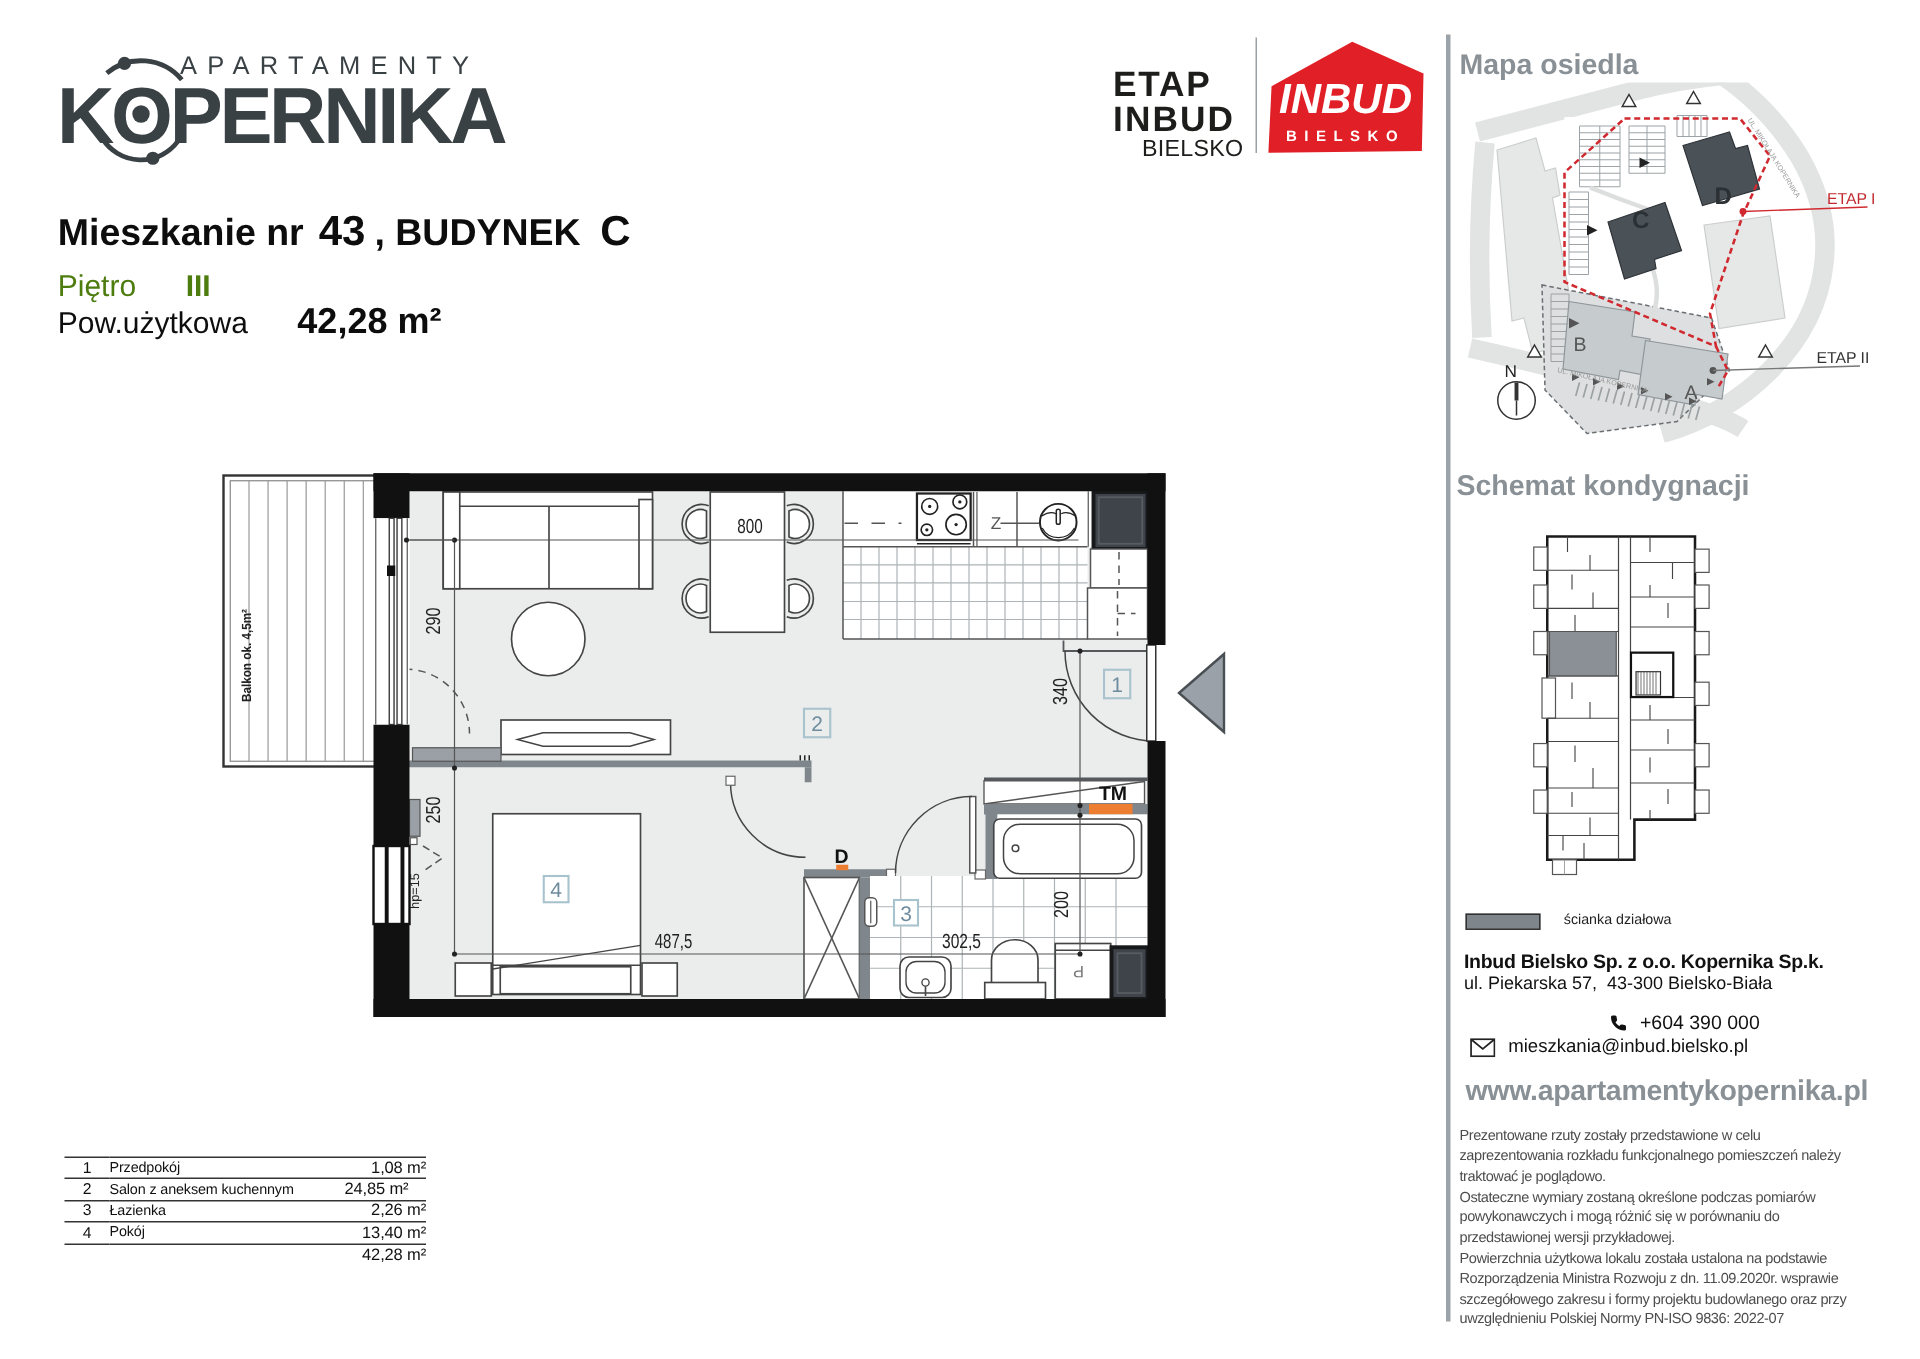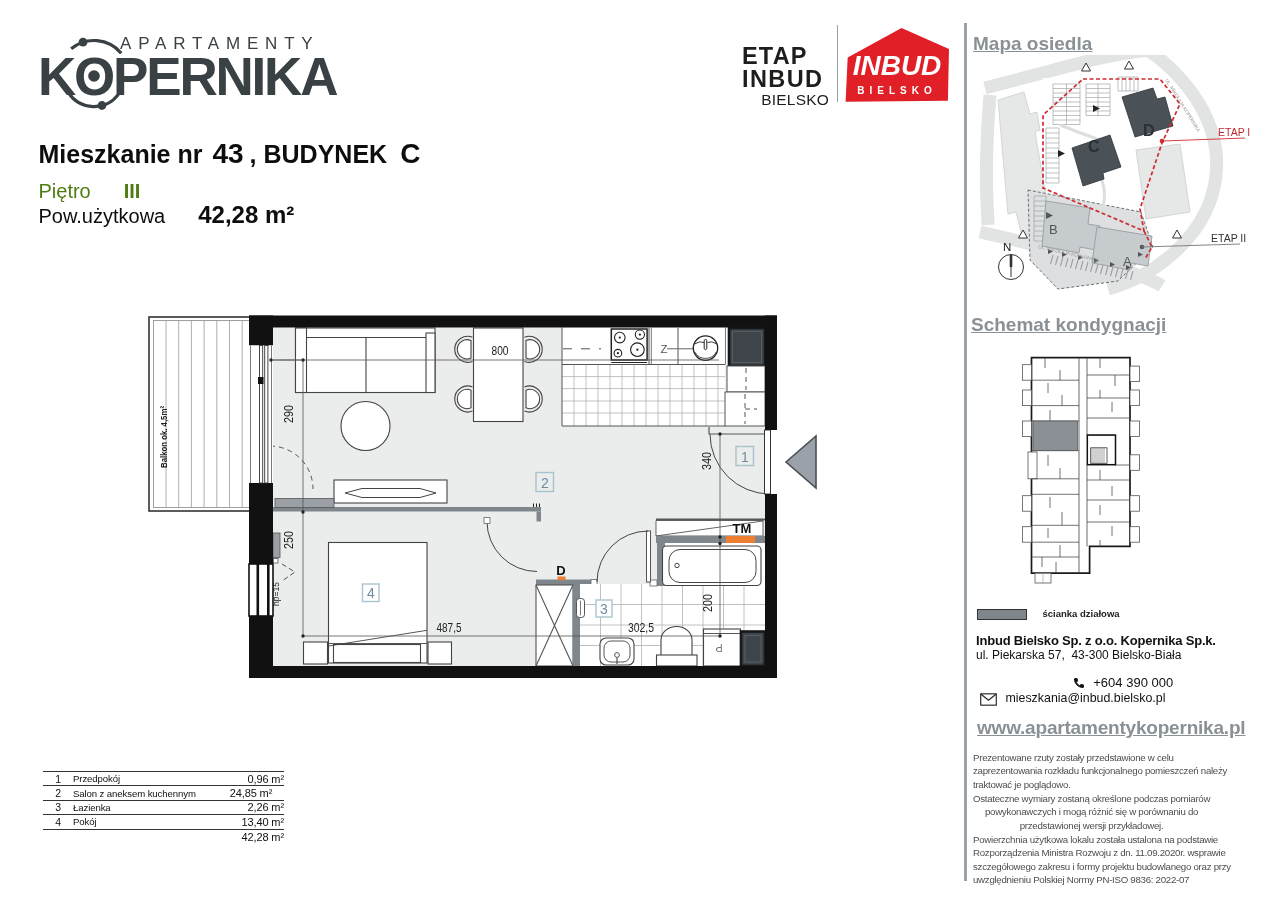--- a/index.html
+++ b/index.html
@@ -1,18 +1,18 @@
 <!DOCTYPE html>
 <html><head>
 <meta charset="utf-8">
 <style>
   html,body{margin:0;padding:0;}
   body{width:1280px;height:906px;background:#fff;font-family:"Liberation Sans",sans-serif;position:relative;overflow:hidden;}
   .abs{position:absolute;}
-  .hdr-gray{color:#8A9196;font-weight:bold;text-decoration:underline;}
+  .hdr-gray{color:#8A9196;font-weight:bold;}
 </style>
 </head>
 <body>
 
 <div class="abs" id="logo-block" style="left:0;top:0;width:420px;height:130px;">
   <svg width="420" height="130" viewBox="0 0 420 130">
     <text x="120" y="49" font-size="17" letter-spacing="6.8" fill="#3A4145">APARTAMENTY</text>
     <text x="38" y="95" font-size="53" font-weight="bold" letter-spacing="-2.2" fill="#3A4145">KOPERNIKA</text>
     <circle cx="94" cy="76" r="5.8" fill="#3A4145"></circle>
     <path d="M71.2,48.8 A35.5,35.5 0 0 1 121.2,53.2" stroke="#3A4145" stroke-width="3.2" fill="none"></path>
@@ -258,21 +258,21 @@
         <line x1="1100" y1="448" x2="1100" y2="463"></line>
           <line x1="1102" y1="448" x2="1102" y2="463"></line>
         <line x1="1104" y1="448" x2="1104" y2="463"></line>
       </g>
     </g>
   </svg>
 </div>
 
 <div class="abs" style="left:976.5px;top:609px;width:48.5px;height:9px;background:#7E868B;border:1px solid #333;"></div>
 
-<div class="abs" style="left:1042.5px;top:607.5px;font-size:9.5px;font-weight:bold;color:#222;">ścianka działowa</div>
+<div class="abs" style="left:1042.5px;top:607.5px;font-size:9.5px;font-weight:normal;color:#222;">ścianka działowa</div>
 
 <div class="abs" style="left:976px;top:633px;font-size:13px;font-weight:bold;color:#111;letter-spacing:-0.2px;">Inbud Bielsko Sp. z o.o. Kopernika Sp.k.</div>
 
 <div class="abs" style="left:976px;top:648px;font-size:12px;color:#111;">ul. Piekarska 57,&nbsp; 43-300 Bielsko-Biała</div>
 
 <div class="abs" style="left:981px;top:675px;width:280px;height:14px;text-align:center;">
   <svg width="12" height="12" viewBox="0 0 24 24" style="vertical-align:0px;">
       <path d="M6.6 10.8c1.4 2.8 3.8 5.1 6.6 6.6l2.2-2.2c.3-.3.7-.4 1-.2 1.1.4 2.3.6 3.6.6.6 0 1 .4 1 1V20c0 .6-.4 1-1 1C10.6 21 3 13.4 3 4c0-.6.4-1 1-1h3.5c.6 0 1 .4 1 1 0 1.2.2 2.4.6 3.6.1.3 0 .7-.2 1l-2.3 2.2z" fill="#111" stroke="#111" stroke-width="2"></path>
     </svg>
   <span style="font-size:13px;color:#111;position:relative;top:-2px;left:4px;">+604 390 000</span>
@@ -283,21 +283,21 @@
       <rect x="1" y="1" width="22" height="16" fill="none" stroke="#222" stroke-width="1.6"></rect>
       <path d="M1.5 1.5 L12 10 L22.5 1.5" fill="none" stroke="#222" stroke-width="1.6"></path>
     </svg>
   <span style="font-size:12.4px;color:#111;position:relative;top:-2px;left:4px;">mieszkania@inbud.bielsko.pl</span>
 </div>
 
 <div class="abs hdr-gray" style="left:977px;top:717px;font-size:19px;letter-spacing:-0.2px;">www.apartamentykopernika.pl</div>
 
 <div class="abs" style="left:973px;top:751px;font-size:9.7px;letter-spacing:-0.28px;line-height:13.4px;color:#4d4d4d;white-space:nowrap;">Prezentowane rzuty zostały przedstawione w celu<br>zaprezentowania rozkładu funkcjonalnego pomieszczeń należy<br>traktować je poglądowo.</div>
 
-<div class="abs" style="left:973px;top:792px;font-size:9.7px;letter-spacing:-0.28px;line-height:13.4px;color:#4d4d4d;white-space:nowrap;text-align:center;">Ostateczne wymiary zostaną określone podczas pomiarów<br>powykonawczych i mogą różnić się w porównaniu do<br>przedstawionej wersji przykładowej.</div>
+<div class="abs" style="left:973px;top:792px;font-size:9.7px;letter-spacing:-0.28px;line-height:13.4px;color:#4d4d4d;white-space:nowrap;">Ostateczne wymiary zostaną określone podczas pomiarów<br>powykonawczych i mogą różnić się w porównaniu do<br>przedstawionej wersji przykładowej.</div>
 
 <div class="abs" style="left:973px;top:833px;font-size:9.7px;letter-spacing:-0.28px;line-height:13.4px;color:#4d4d4d;white-space:nowrap;">Powierzchnia użytkowa lokalu została ustalona na podstawie<br>Rozporządzenia Ministra Rozwoju z dn. 11.09.2020r. wsprawie<br>szczegółowego zakresu i formy projektu budowlanego oraz przy<br>uwzględnieniu Polskiej Normy PN-ISO 9836: 2022-07</div>
 
 <div class="abs" style="left:140px;top:300px;width:690px;height:400px;">
   <svg width="690" height="400" viewBox="140 300 690 400" id="floorplan">
 
     <g>
       <rect x="149" y="317" width="119" height="194" fill="#fff" stroke="#333" stroke-width="1.6"></rect>
       <rect x="153.5" y="320.5" width="111" height="187" fill="none" stroke="#888" stroke-width="0.8"></rect>
       <g stroke="#999" stroke-width="0.8">
@@ -629,21 +629,21 @@
     <polygon points="786,462 816,436 816,488" fill="#9AA1A8" stroke="#4A4F54" stroke-width="1.6"></polygon>
   </svg>
 </div>
 
 <div class="abs" style="left:43px;top:771px;width:241px;font-size:10.3px;color:#111;letter-spacing:-0.1px;">
   <table style="border-collapse:collapse;width:241px;font-size:10.3px;">
     <tbody>
         <tr style="border-top:1px solid #333;height:14.4px;">
           <td style="width:30px;text-align:center;padding:0;font-size:10.5px;">1</td>
           <td style="padding:0;font-size:9.6px;">Przedpokój</td>
-          <td style="text-align:right;padding:0;font-size:11px;">0,96 m²</td>
+          <td style="text-align:right;padding:0;font-size:11px;">1,08 m²</td>
         </tr>
     <tr style="border-top:1px solid #333;height:14.4px;">
           <td style="text-align:center;padding:0;font-size:10.5px;">2</td>
           <td style="padding:0;font-size:9.6px;">Salon z aneksem kuchennym</td>
           <td style="text-align:left;padding:0;font-size:11px;">24,85 m²</td>
         </tr>
     <tr style="border-top:1px solid #333;height:14.4px;">
           <td style="text-align:center;padding:0;font-size:10.5px;">3</td>
           <td style="padding:0;font-size:9.6px;">Łazienka</td>
           <td style="text-align:right;padding:0;font-size:11px;">2,26 m²</td>

